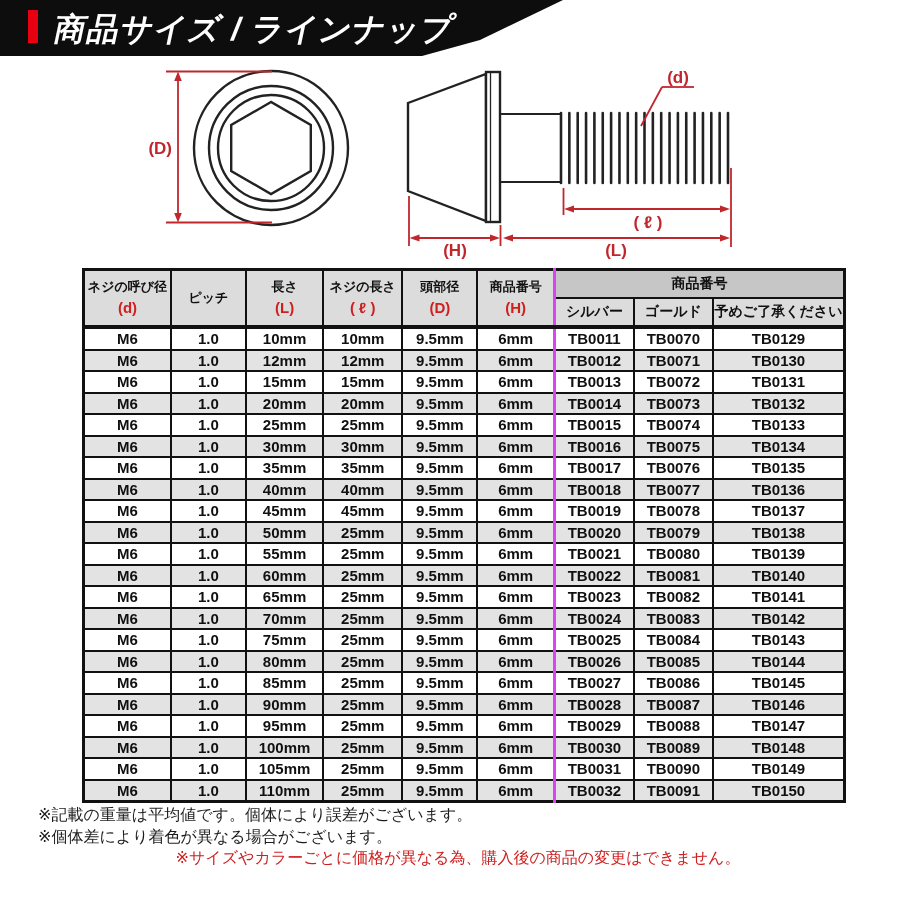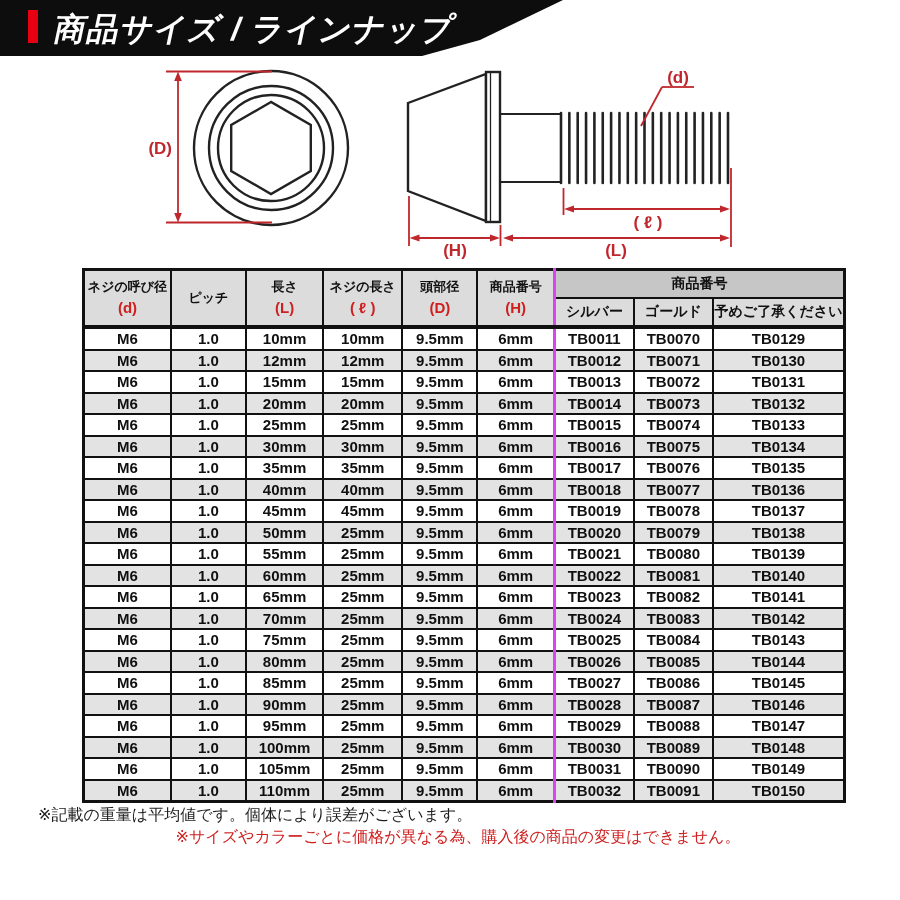--- a/index.html
+++ b/index.html
@@ -438,14 +438,15 @@
         <td>6mm</td>
         <td>TB0032</td>
         <td>TB0091</td>
         <td>TB0150</td>
       </tr>
     </tbody>
 </table>
 
 <div class="footnotes">
   <div class="footnote-line">※記載の重量は平均値です。個体により誤差がございます。</div>
+  <div class="footnote-line">※個体差により着色が異なる場合がございます。</div>
   <div class="footnote-line red">※サイズやカラーごとに価格が異なる為、購入後の商品の変更はできません。</div>
 </div>
 
 </body></html>

